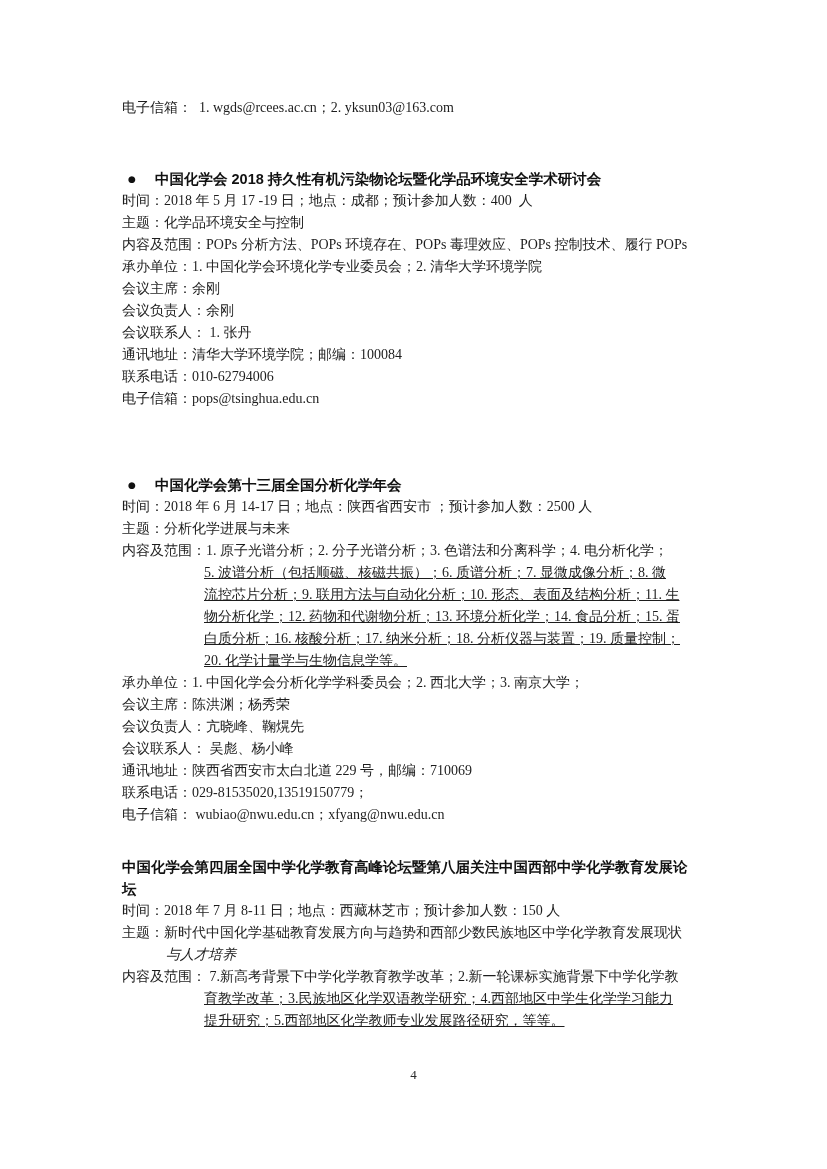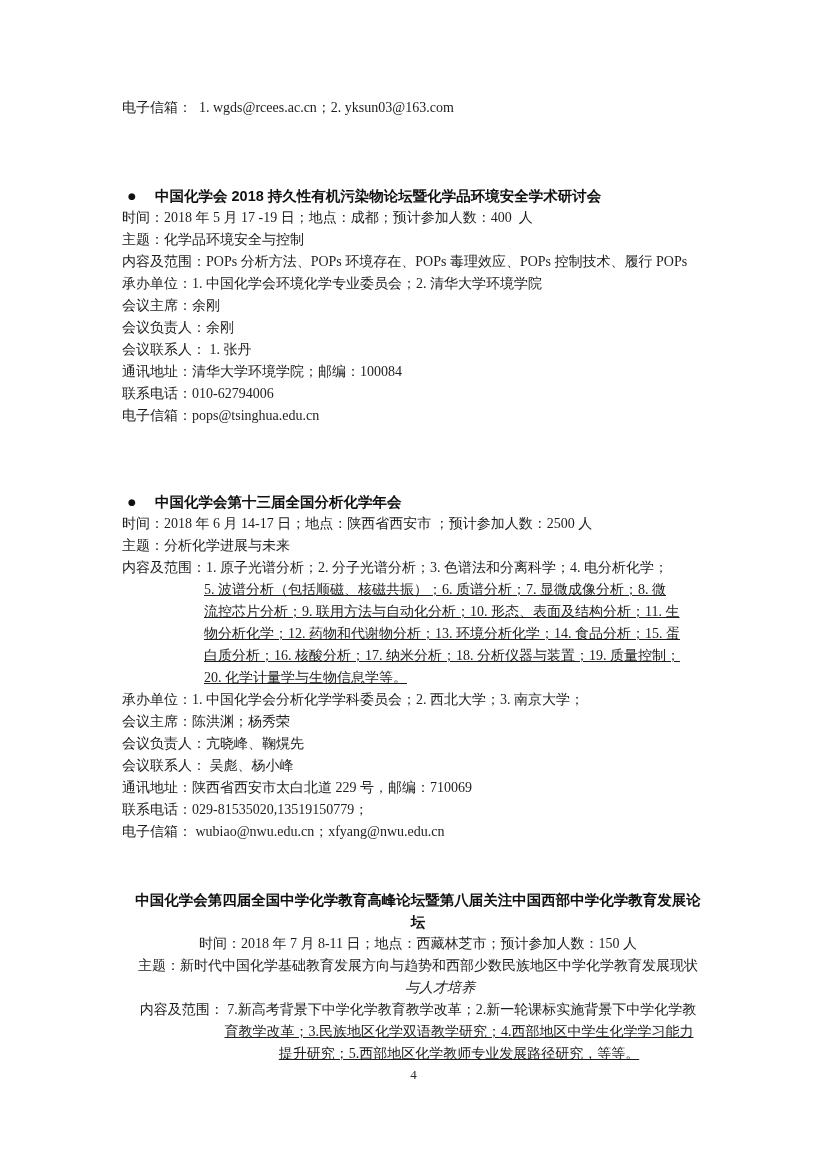--- a/index.html
+++ b/index.html
@@ -41,23 +41,23 @@
     font-size:14.5px;
     line-height:22px;
     font-weight:bold;
     font-family:"Liberation Sans","DejaVu Sans",sans-serif;
     white-space:pre;
     color:#111111;
   }
   .ind-98{padding-left:98px;}
   .ind-82{padding-left:82px;text-decoration:underline;}
   .ind-44{padding-left:44px;font-style:italic;}
-  .mt-42{margin-top:66px;}
+  .mt-42{margin-top:49px;}
   .mt-64{margin-top:64px;}
-  .mt-36{margin-top:46px;text-align:center;}
+  .mt-36{margin-top:30px;}
   .footer{
     position:absolute;
     top:1064px;left:0;right:0;
     text-align:center;
     font-size:13px;
     line-height:22px;
     color:#2a2a2a;
   }
 </style>
 </head>

